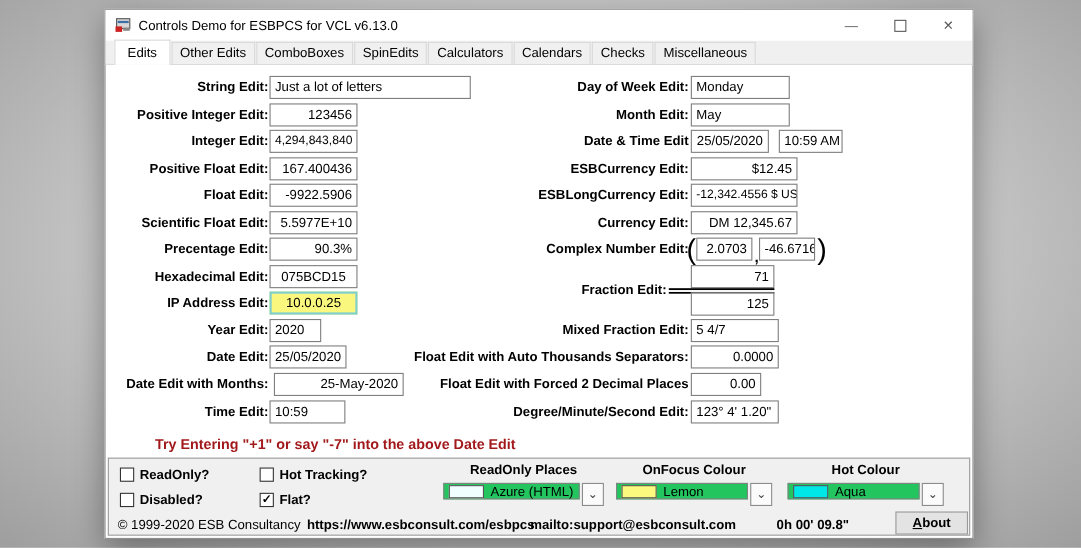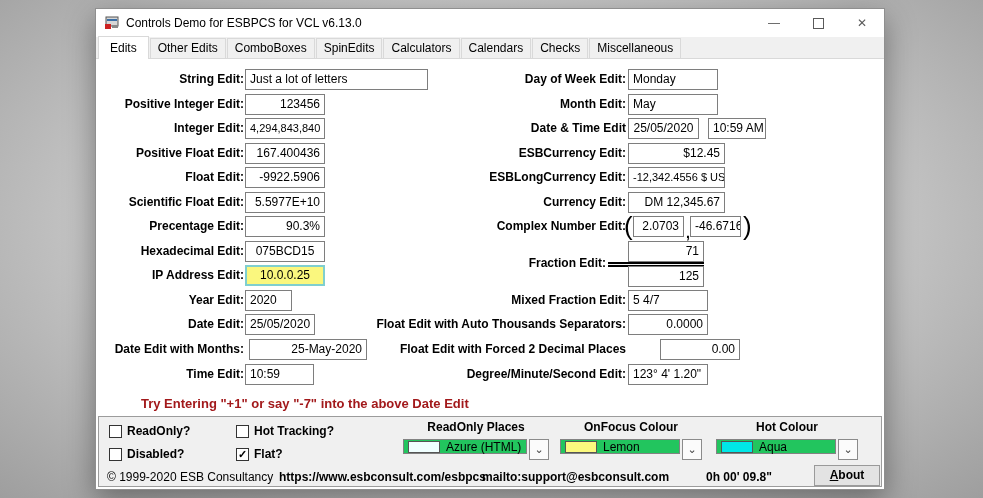--- a/index.html
+++ b/index.html
@@ -15,21 +15,21 @@
   }
   
   .titlebar{position:absolute;left:0;top:0;right:0;height:28px;background:#fff;display:flex;align-items:center}
   .app-icon{margin-left:8px;width:16px;height:16px;flex:0 0 auto}
   .title-text{margin-left:6px;font-size:12px;white-space:nowrap}
   .win-btns{margin-left:auto;display:flex;height:28px}
   .win-btn{width:44px;height:28px;display:flex;align-items:center;justify-content:center;color:#5a5a5a;font-size:12px;cursor:default}
   .max-glyph{display:inline-block;width:9px;height:9px;border:1px solid #5a5a5a}
   
   .tabstrip{position:absolute;top:28px;left:0;right:0;height:22px;background:#f0f0f0;
-    border-bottom:1px solid #d9d9d9;display:flex;align-items:flex-end;padding-left:2px;box-sizing:border-box}
+    border-bottom:1px solid #d9d9d9;display:flex;align-items:flex-end;padding-left:8px;box-sizing:border-box}
   .tab{font-size:12px;line-height:14px;padding:2px 7px 3px;background:#f0f0f0;
     border:1px solid #d9d9d9;border-bottom:none;margin-right:1px;white-space:nowrap}
   .tab.active{background:#fff;padding:4px 11px 4px;margin-bottom:-1px;position:relative;z-index:2}
   
   .lbl{position:absolute;height:21px;line-height:21px;font-size:12px;font-weight:bold;white-space:nowrap}
   .lbl-l{left:2px;width:146px;text-align:right}
   .lbl-r{left:240px;width:290px;text-align:right}
   .fld{position:absolute;height:21px;box-sizing:border-box;border:1px solid #7e7e7e;background:#fff;
     font-size:12px;line-height:19px;padding:0 4px;white-space:nowrap;overflow:hidden}
   .ta-l{text-align:left}.ta-r{text-align:right}.ta-c{text-align:center}
@@ -167,21 +167,21 @@
   <div class="frac-bar"></div>
   <div class="fld ta-r" style="top:257px;left:532px;width:76px">125</div>
 
   <div class="lbl lbl-r" style="top:281px">Mixed Fraction Edit:</div>
   <div class="fld ta-l" style="top:281px;left:532px;width:80px">5 4/7</div>
 
   <div class="lbl lbl-r" style="top:305px">Float Edit with Auto Thousands Separators:</div>
   <div class="fld ta-r" style="top:305px;left:532px;width:80px">0.0000</div>
 
   <div class="lbl lbl-r" style="top:330px">Float Edit with Forced 2 Decimal Places</div>
-  <div class="fld ta-r" style="top:330px;left:564px;width:80px">0.00</div>
+  <div class="fld ta-r" style="top:330px;left:532px;width:64px">0.00</div>
 
   <div class="lbl lbl-r" style="top:355px">Degree/Minute/Second Edit:</div>
   <div class="fld ta-l" style="top:355px;left:532px;width:80px">123° 4' 1.20"</div>
 
   <div class="hint">Try Entering  "+1" or say "-7" into the above Date Edit</div>
 
   <div class="bottom-panel">
 
     <div class="cb" style="left:10px;top:6px">
       <span class="cb-box"></span>

